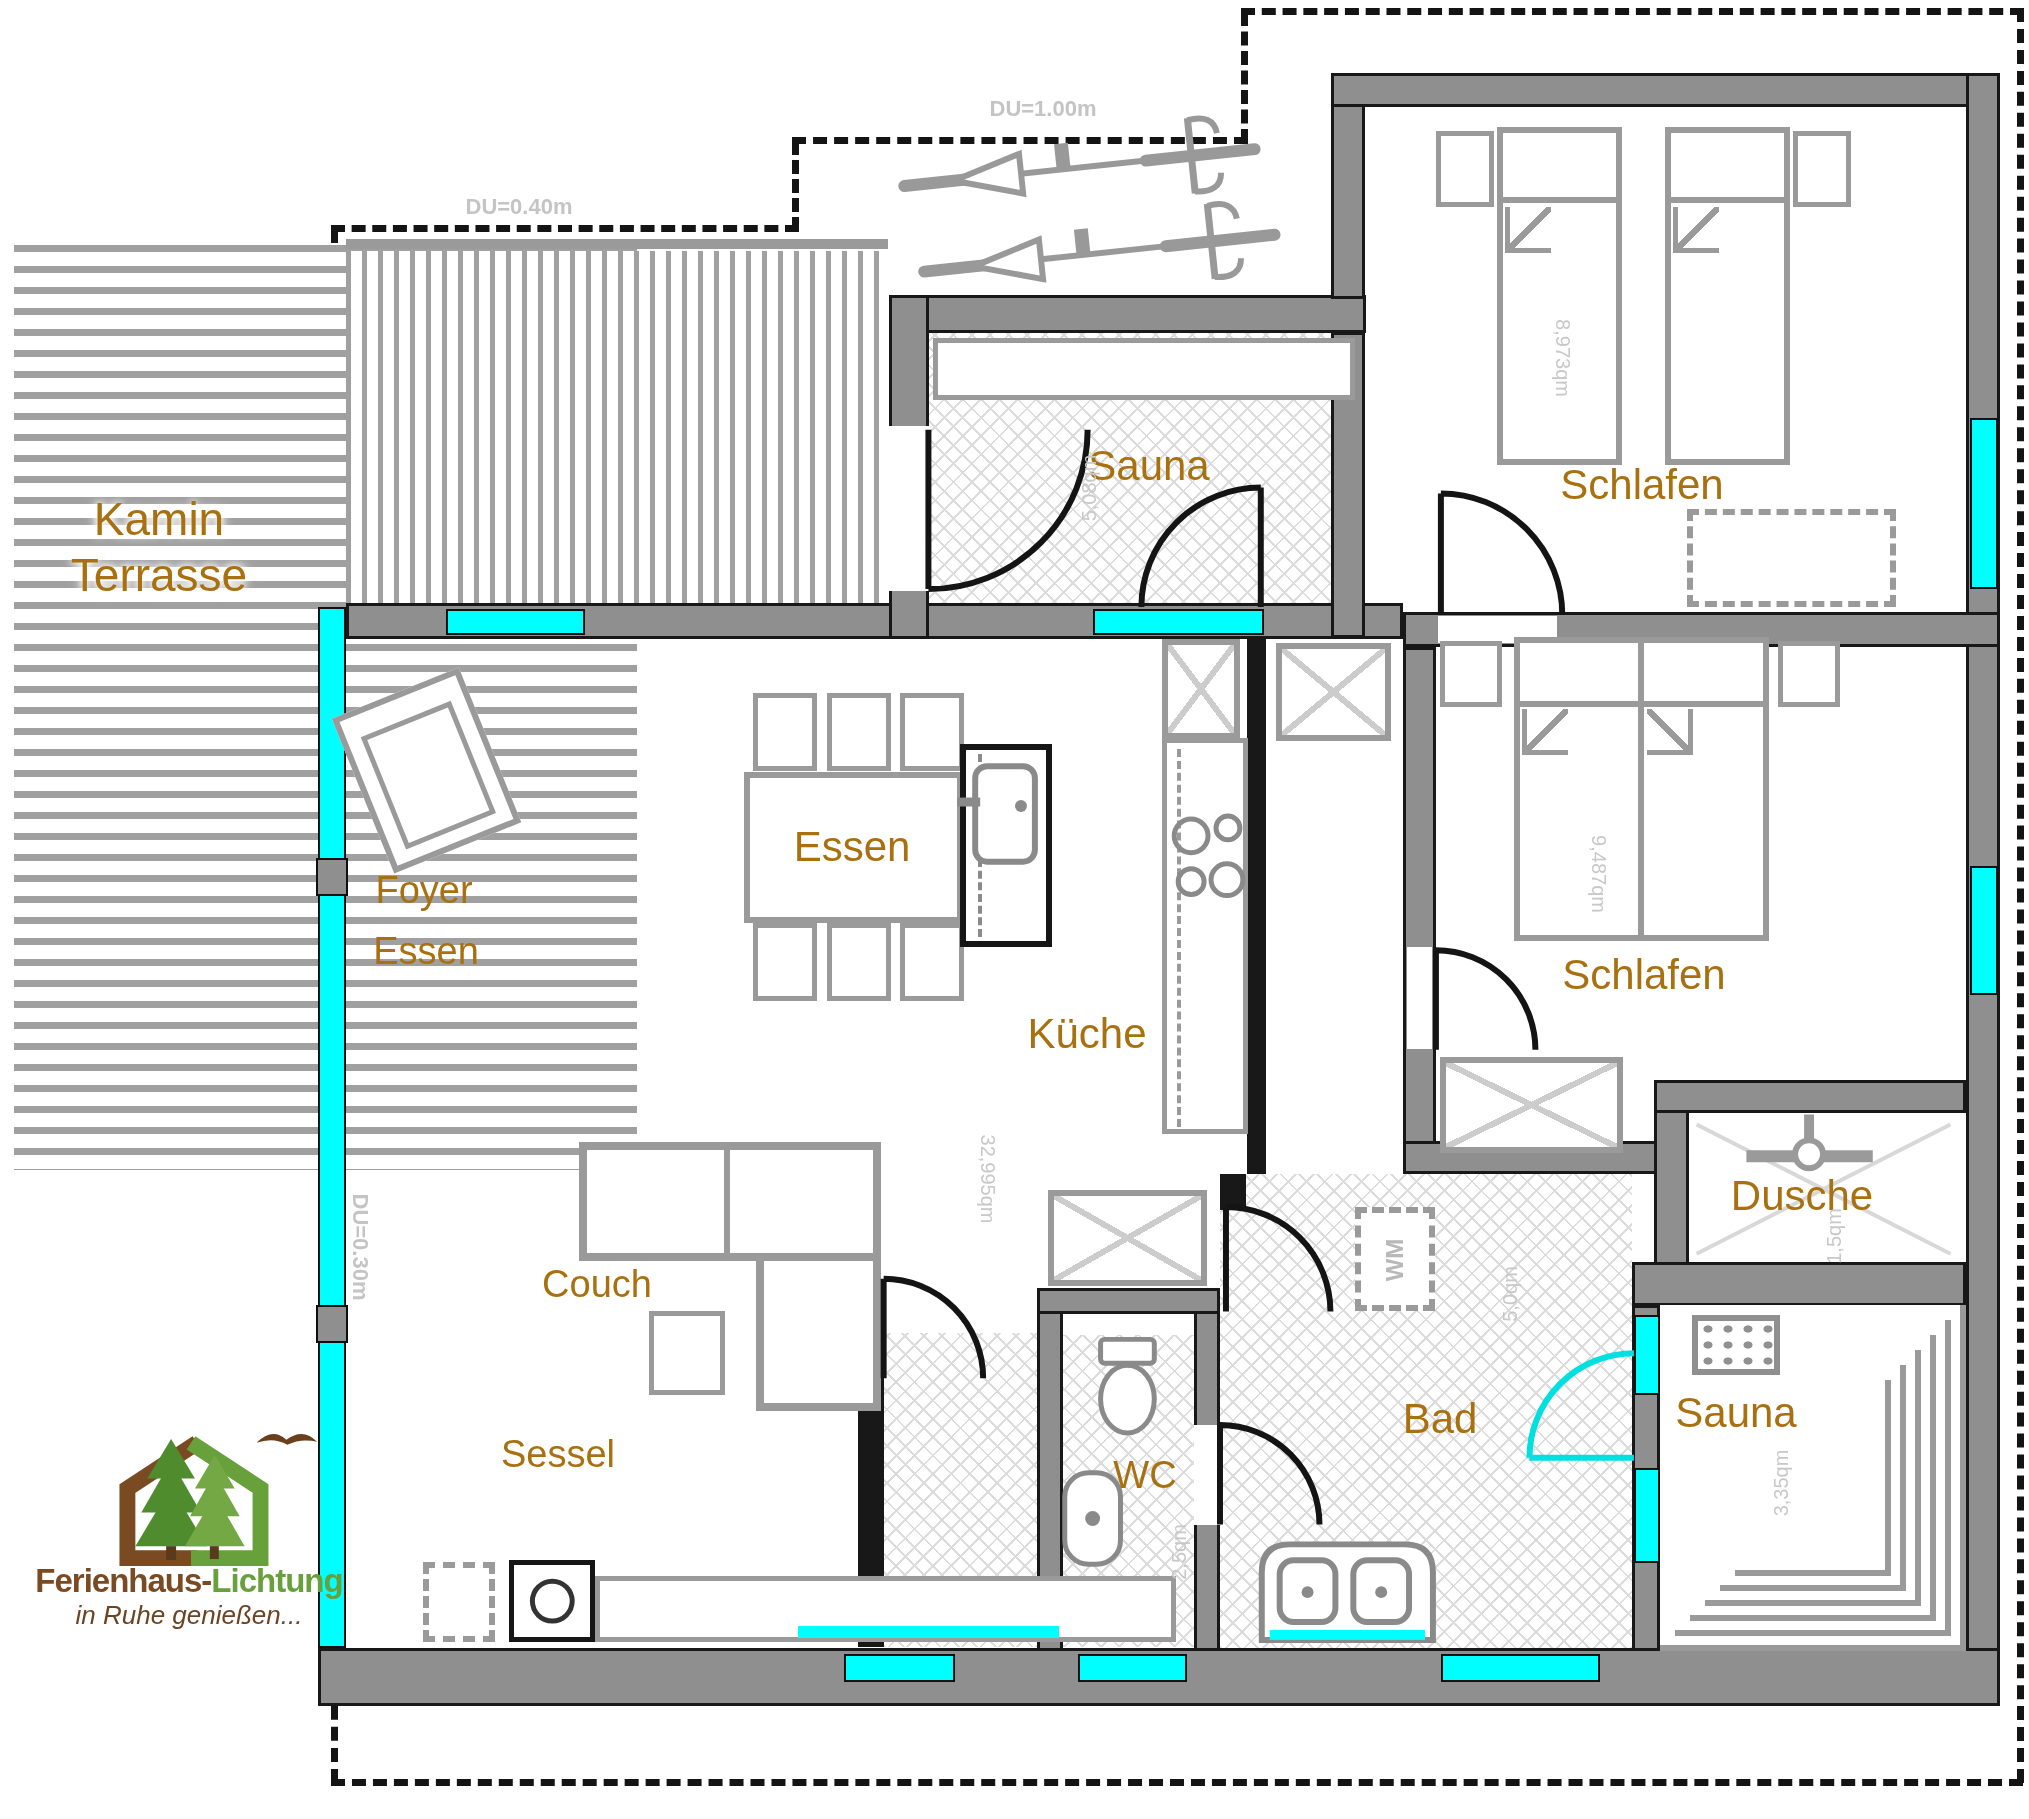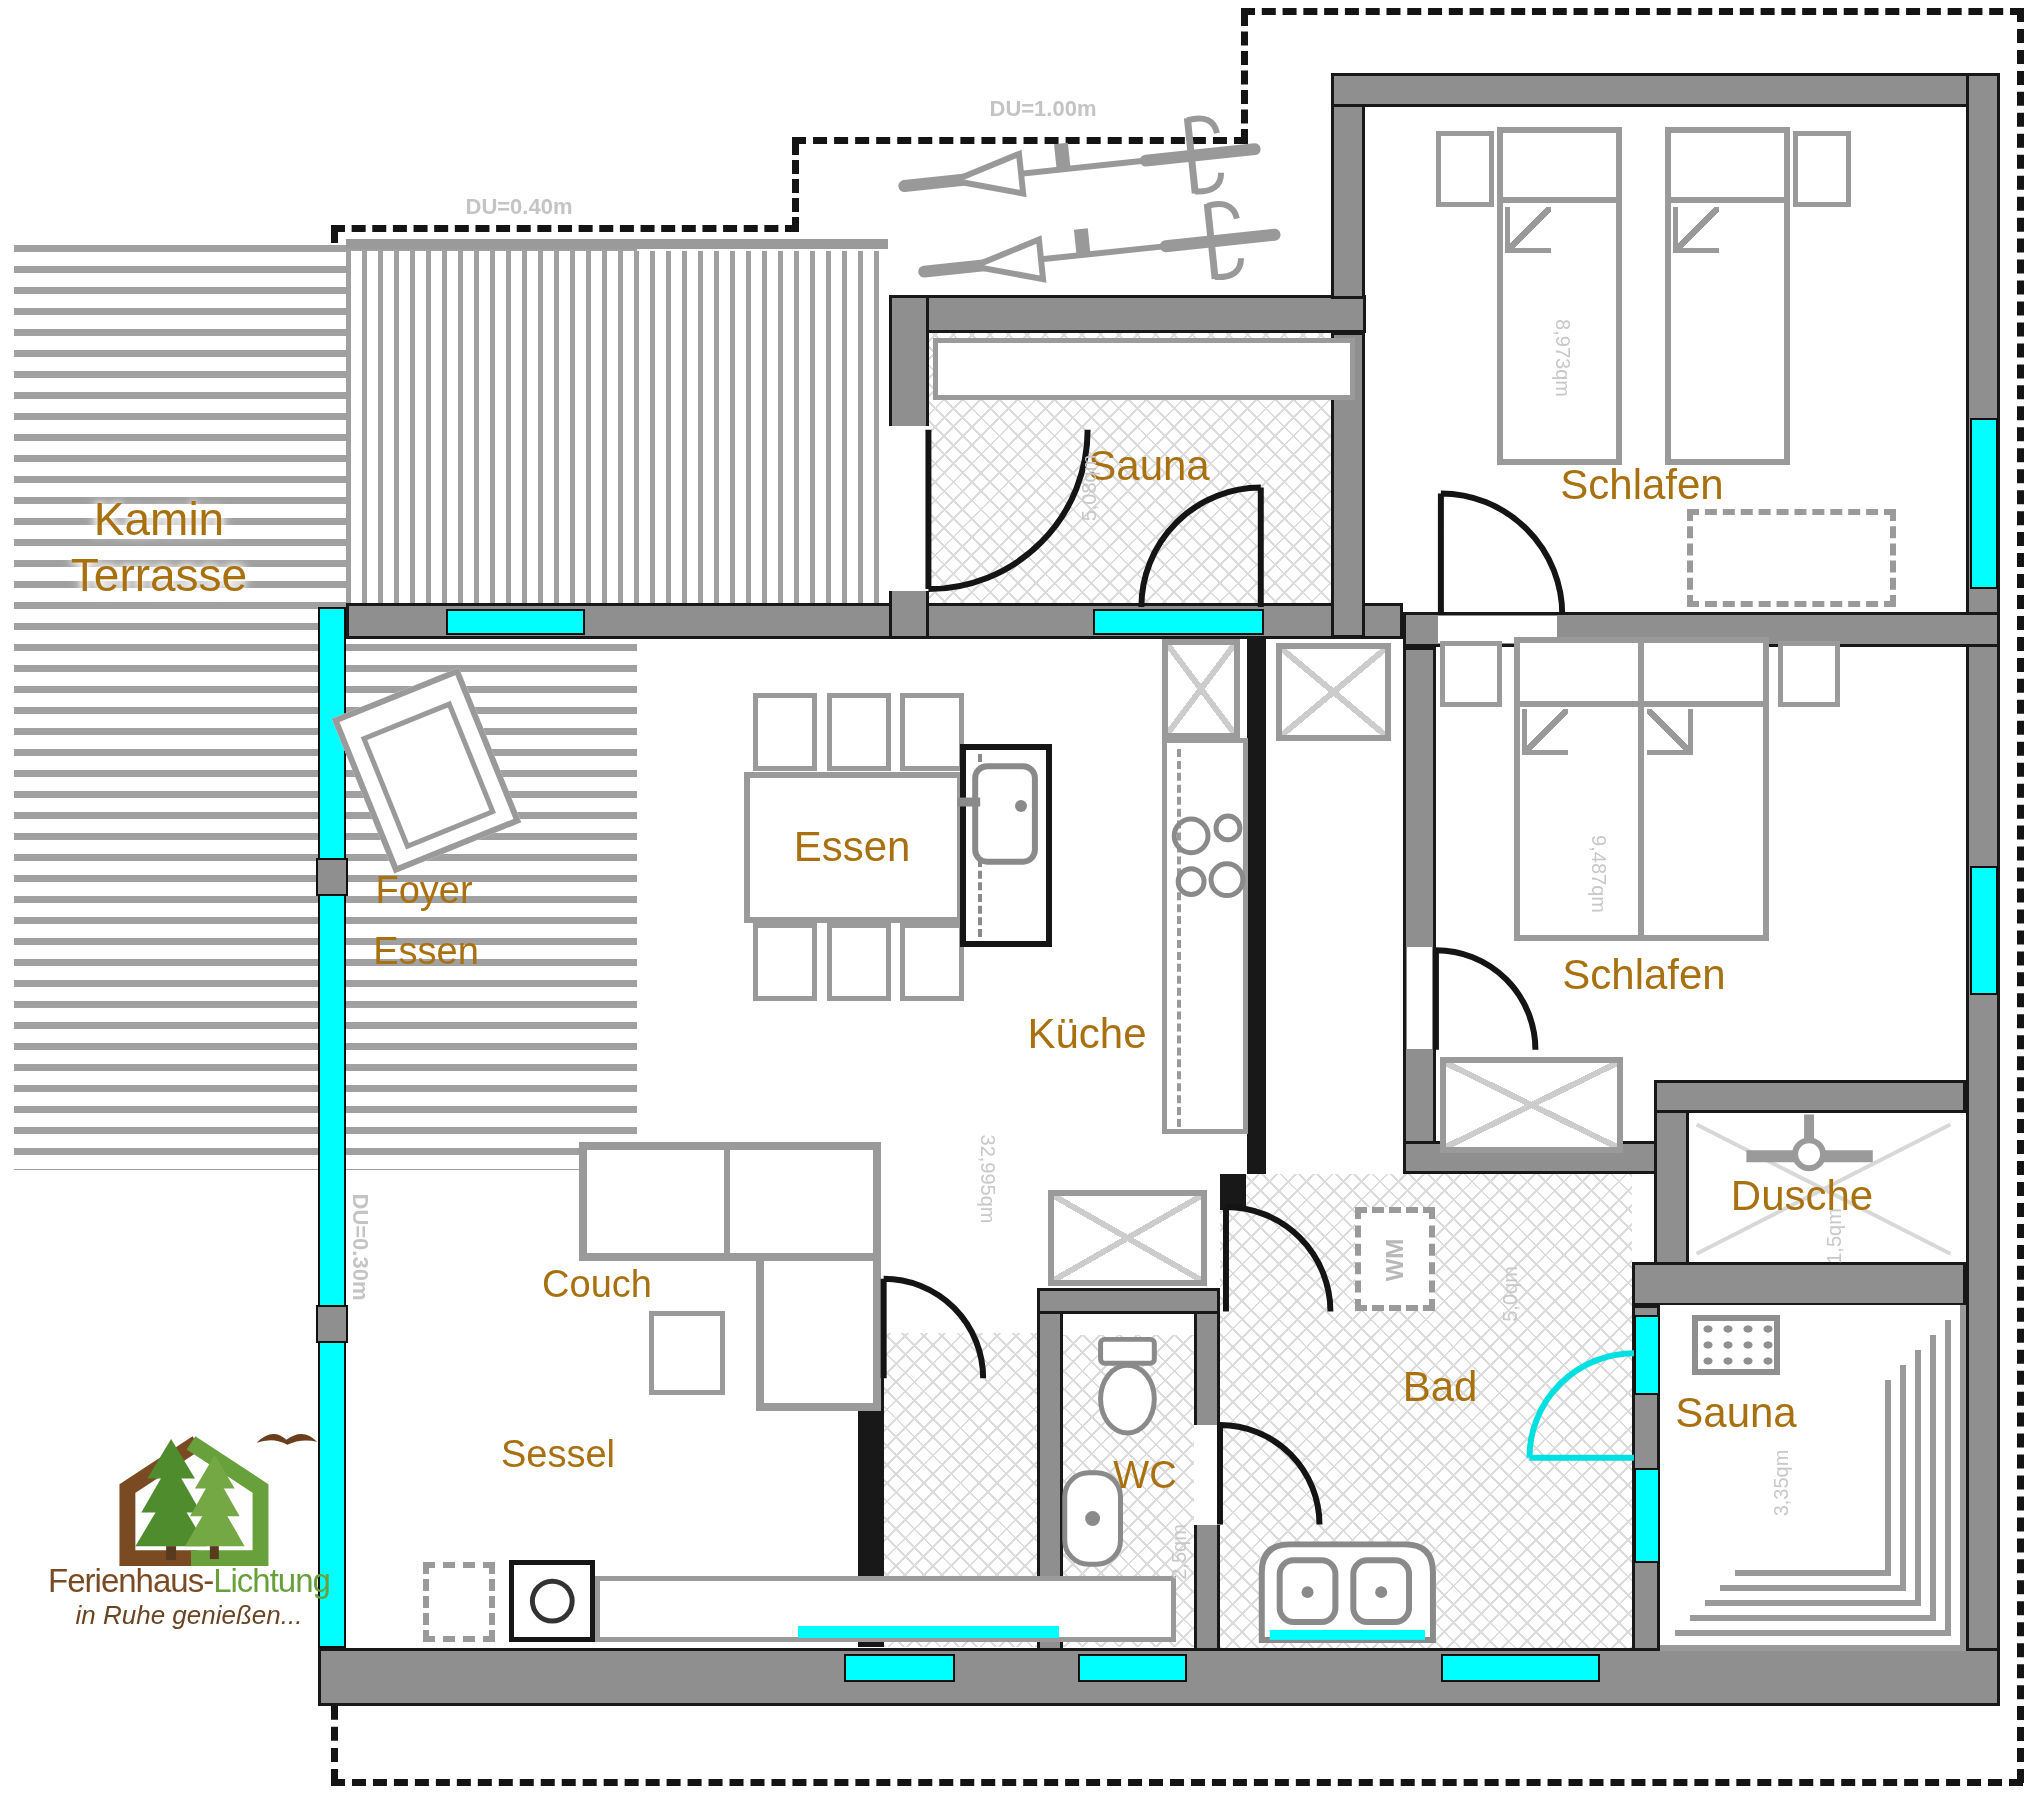--- a/index.html
+++ b/index.html
@@ -45,21 +45,21 @@
   .du.rot{transform:translate(-50%,-50%) rotate(90deg);}
   .wmlbl{position:absolute;color:#b8b8b8;font-size:24px;font-weight:bold;white-space:nowrap;
       transform:translate(-50%,-50%) rotate(-90deg);}
   
   .sb{position:absolute;border-right:6px solid #9a9a9a;border-bottom:6px solid #9a9a9a;box-sizing:border-box;}
   .stove{position:absolute;background-color:#fff;border:6px solid #8f8f8f;box-sizing:border-box;
      background-image:radial-gradient(#909090 4px,transparent 5px);background-size:20px 16px;}
   .tvline{position:absolute;background:#00ffff;}
   .counterdash{position:absolute;border-left:4px dashed #9a9a9a;}
   
-  .brandline{position:absolute;font-weight:normal;font-size:33px;letter-spacing:-1px;white-space:nowrap;transform:translate(-50%,0);}
+  .brandline{position:absolute;font-weight:bold;font-size:33px;letter-spacing:-1px;white-space:nowrap;transform:translate(-50%,0);}
   .tagline{position:absolute;color:#6b4423;font-size:26px;font-style:italic;white-space:nowrap;transform:translate(-50%,0);}
   svg{position:absolute;left:0;top:0;}
 </style>
 </head>
 <body>
 
 <div id="stage">
 
   <div class="dv" style="left:331px;top:229px;height:1554px;"></div>
   <div class="dh" style="left:331px;top:225px;width:468px;"></div>
@@ -274,21 +274,21 @@
   <div class="lbl" style="left:1149px;top:466px;">Sauna</div>
   <div class="lbl" style="left:1642px;top:485px;">Schlafen</div>
   <div class="lbl" style="left:1644px;top:975px;">Schlafen</div>
   <div class="lbl" style="left:852px;top:847px;">Essen</div>
   <div class="lbl" style="left:1087px;top:986px;margin-top:48px;">Küche</div>
   <div class="lbl small" style="left:424px;top:890px;">Foyer</div>
   <div class="lbl small" style="left:426px;top:951px;">Essen</div>
   <div class="lbl small" style="left:597px;top:1284px;">Couch</div>
   <div class="lbl small" style="left:558px;top:1454px;">Sessel</div>
   <div class="lbl small" style="left:1145px;top:1475px;">WC</div>
-  <div class="lbl" style="left:1440px;top:1387px;">Bad</div>
+  <div class="lbl" style="left:1440px;top:1419px;">Bad</div>
   <div class="lbl" style="left:1802px;top:1196px;">Dusche</div>
   <div class="lbl" style="left:1736px;top:1413px;">Sauna</div>
 
   <div class="area" style="left:1562px;top:358px;">8,973qm</div>
   <div class="area" style="left:1598px;top:874px;">9,487qm</div>
   <div class="area" style="left:987px;top:1179px;">32,995qm</div>
   <div class="area ccw" style="left:1089px;top:488px;">5,08qm</div>
   <div class="area ccw" style="left:1179px;top:1552px;">2,5qm</div>
   <div class="area ccw" style="left:1510px;top:1294px;">5,0qm</div>
   <div class="area ccw" style="left:1834px;top:1236px;">1,5qm</div>

